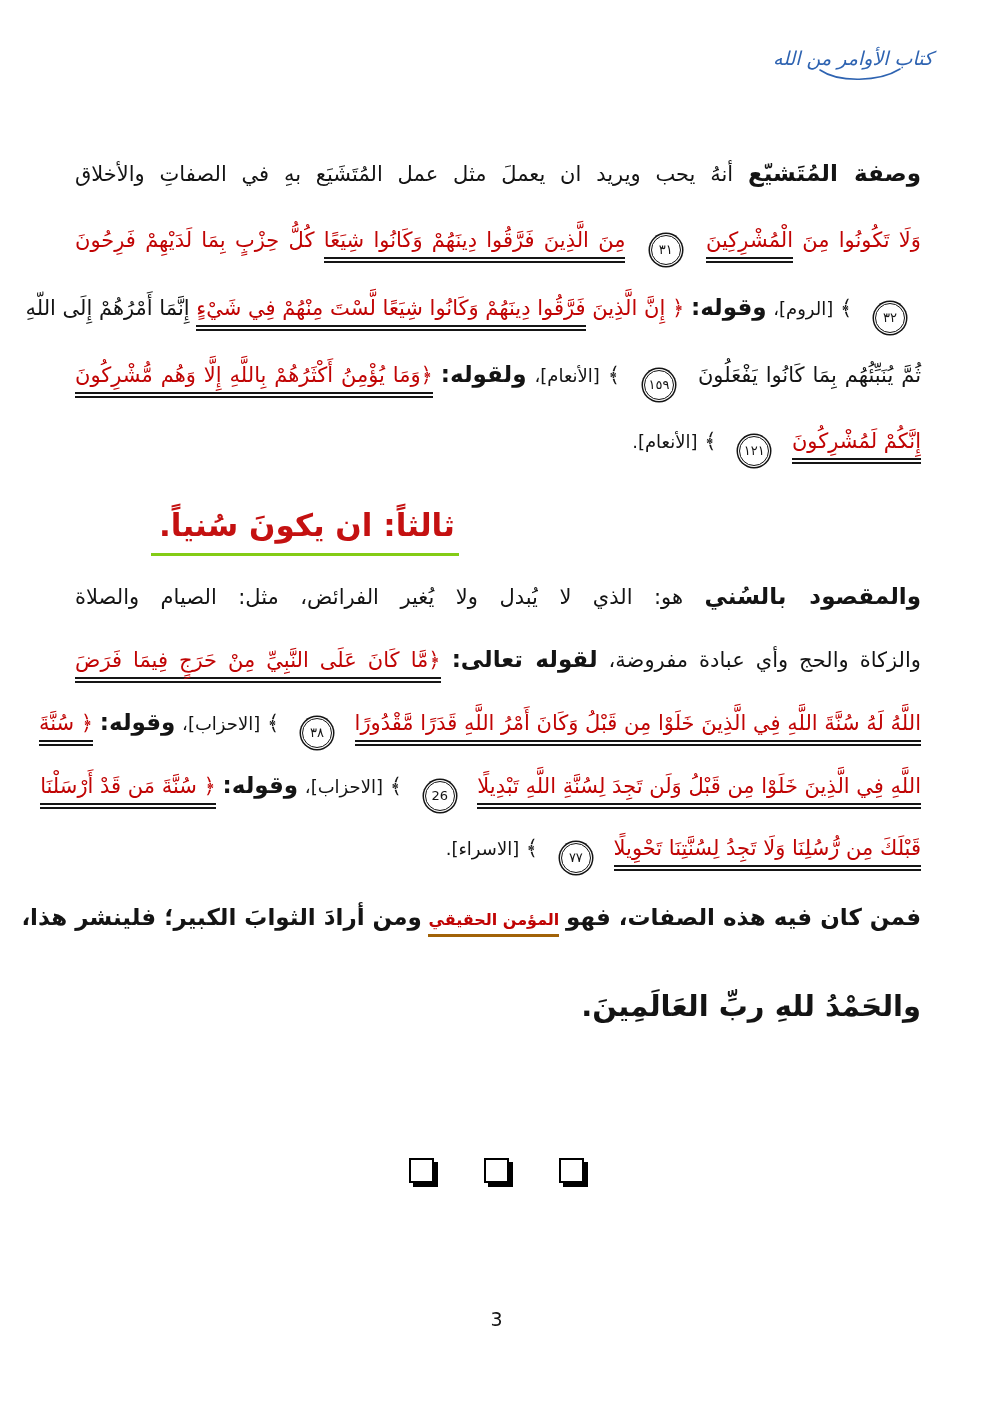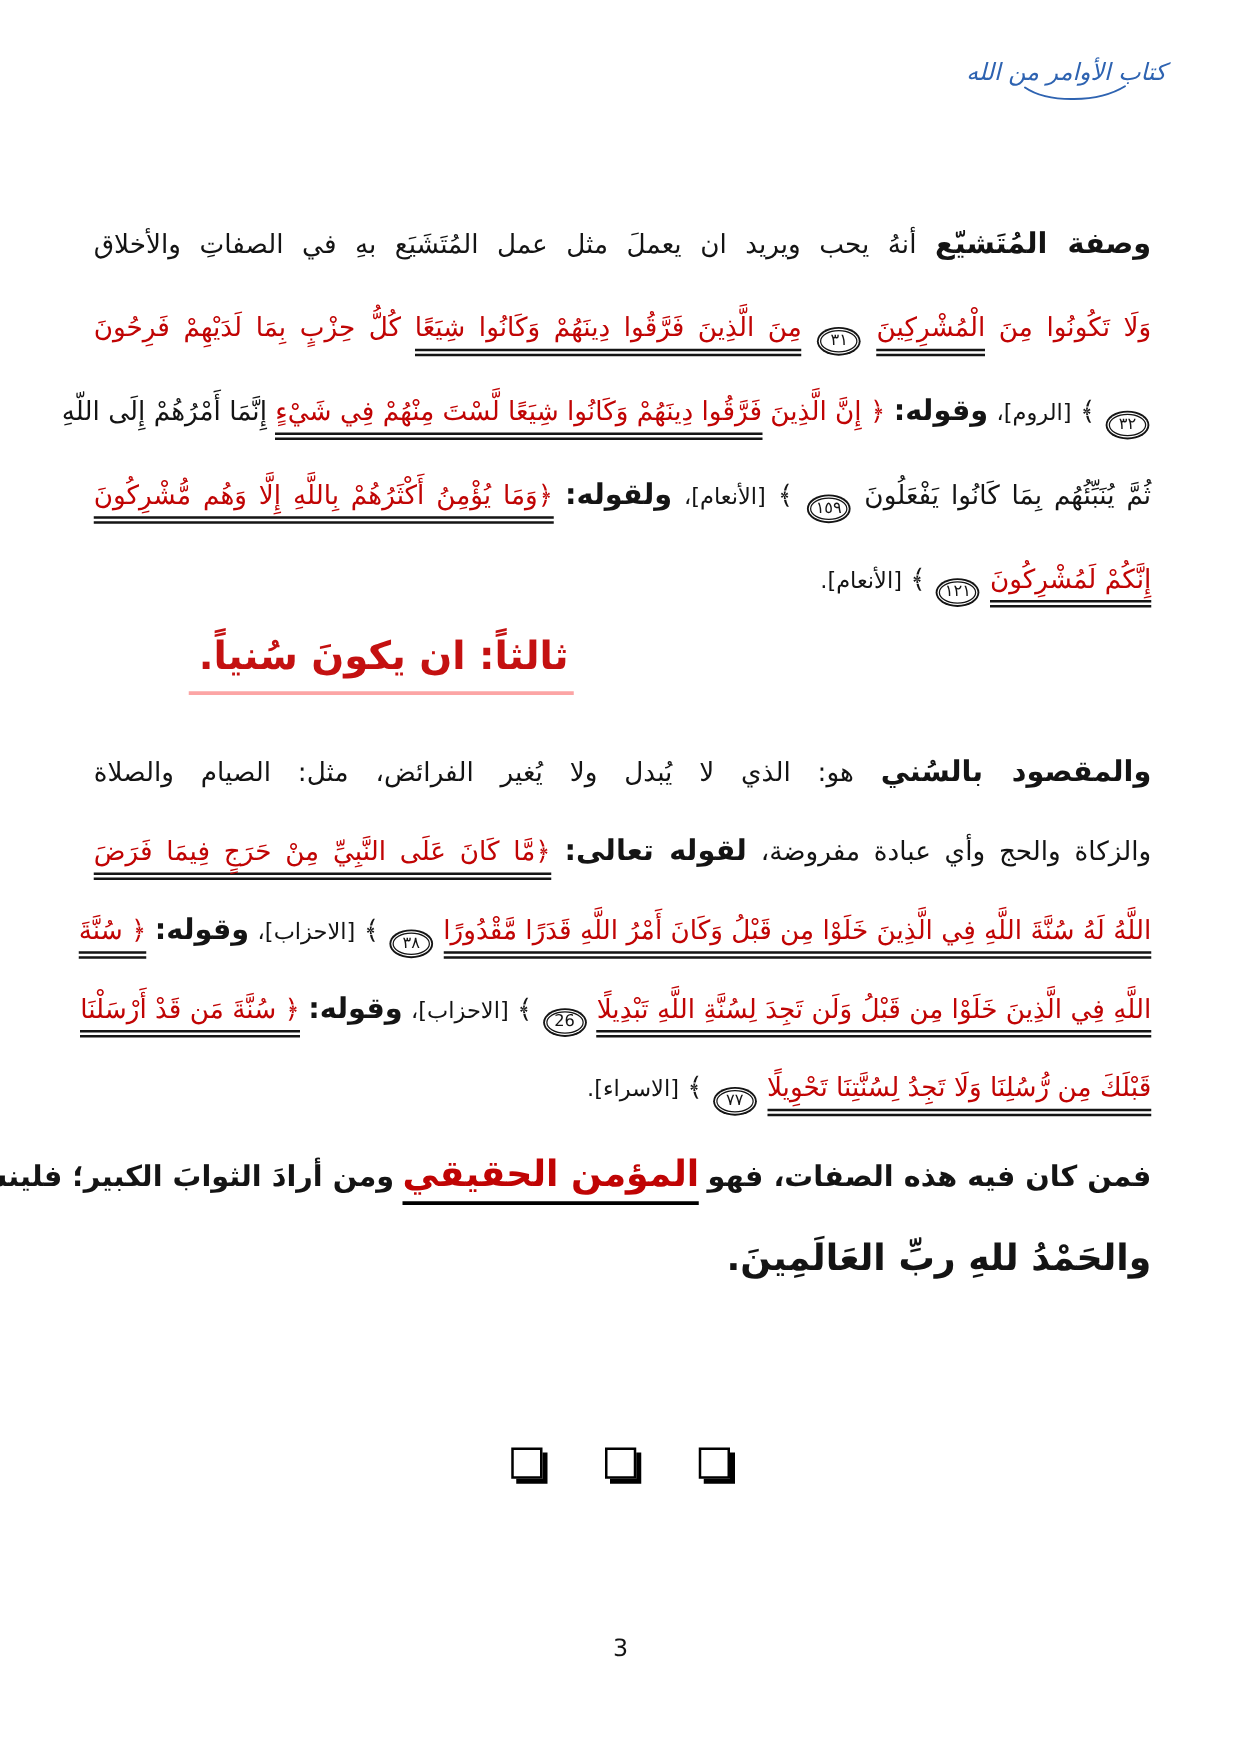--- a/index.html
+++ b/index.html
@@ -18,46 +18,46 @@
     direction:rtl;
   }
   .header-swash{display:block;margin:-2px 30px 0 0;}
   
   .content{
     position:absolute;top:156px;left:75px;right:72px;direction:rtl;
   }
   .line{
     direction:rtl;white-space:nowrap;
     text-align:justify;text-align-last:justify;
-    font-size:21px;line-height:78px;height:67px;color:var(--ink);
+    font-size:21px;line-height:34px;height:67px;color:var(--ink);
   }
   .line.end{text-align:right;text-align-last:right;}
   .line.p2{height:63px;}
   .line.p3{height:72px;padding-top:6px;}
   .seg-n{color:var(--ink);}
   .seg-b{color:var(--ink);font-weight:bold;font-size:23px;}
   .seg-r{color:var(--red);}
   .seg-u{color:var(--red);border-bottom:6px double #151515;padding-bottom:5px;}
-  .seg-B{color:var(--red);font-weight:bold;font-size:29px;border-bottom:3px solid #000000;padding-bottom:5px;}
+  .seg-B{color:var(--red);font-weight:bold;font-size:16px;border-bottom:3px solid #a16207;padding-bottom:5px;}
   .seg-f{color:var(--ink);font-size:18px;}
   .seg-m{
     display:inline-flex;align-items:center;justify-content:center;
-    width:30px;height:18px;border:1.5px solid var(--ink);border-radius:50%;
+    width:30px;height:30px;border:1.5px solid var(--ink);border-radius:50%;
     box-shadow:0 0 0 1px #ffffff,0 0 0 2.5px var(--ink);
-    font-size:13px;color:var(--ink);vertical-align:-7px;margin:0 4px;
+    font-size:13px;color:var(--ink);vertical-align:-7px;margin:0 16px;
     background:#fff;
   }
   
   .section-heading{
     direction:rtl;text-align:right;padding-left:76px;
     margin:6px 0 10px 0;height:72px;line-height:56px;
   }
   .section-heading .heading-text{
     color:var(--heading-red);font-size:31px;font-weight:bold;
-    border-bottom:3px solid #fca5a5;padding:0 4px 10px 8px;
+    border-bottom:3px solid #84cc16;padding:0 4px 10px 8px;
   }
   .section-heading{text-align:left;}
   
   .closing{
     direction:rtl;text-align:right;margin-top:10px;height:70px;line-height:60px;
   }
   .closing .closing-text{font-size:29px;font-weight:bold;color:var(--ink);}
   
   .squares-row{
     position:absolute;top:1158px;left:0;width:100%;

